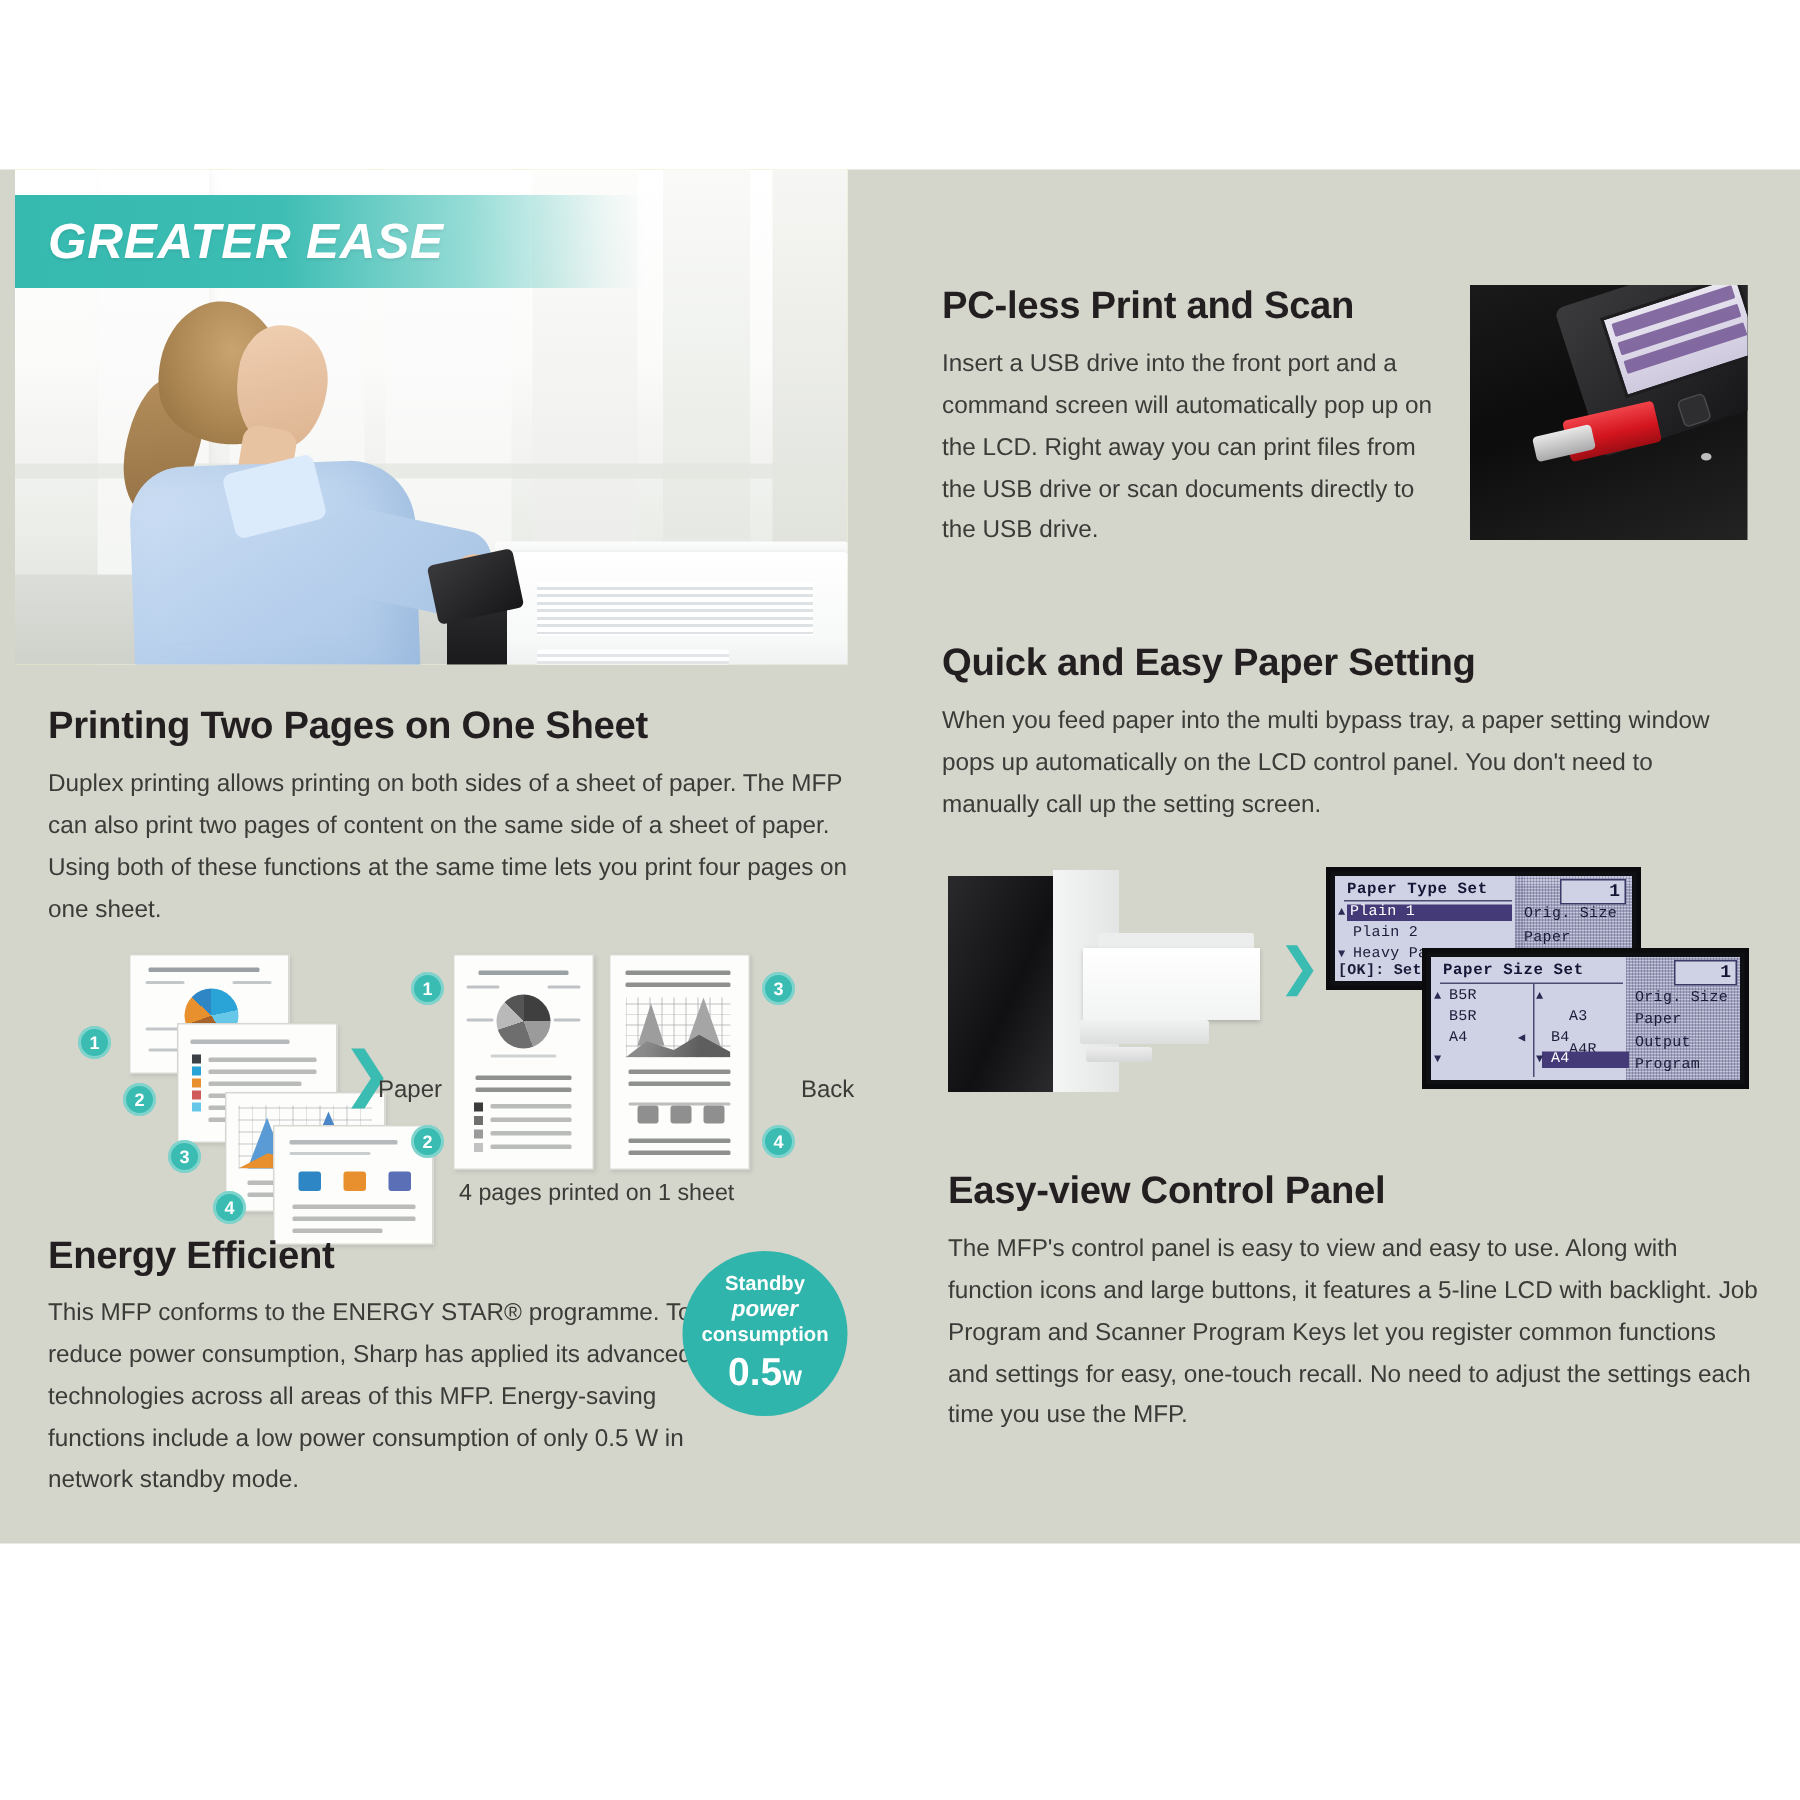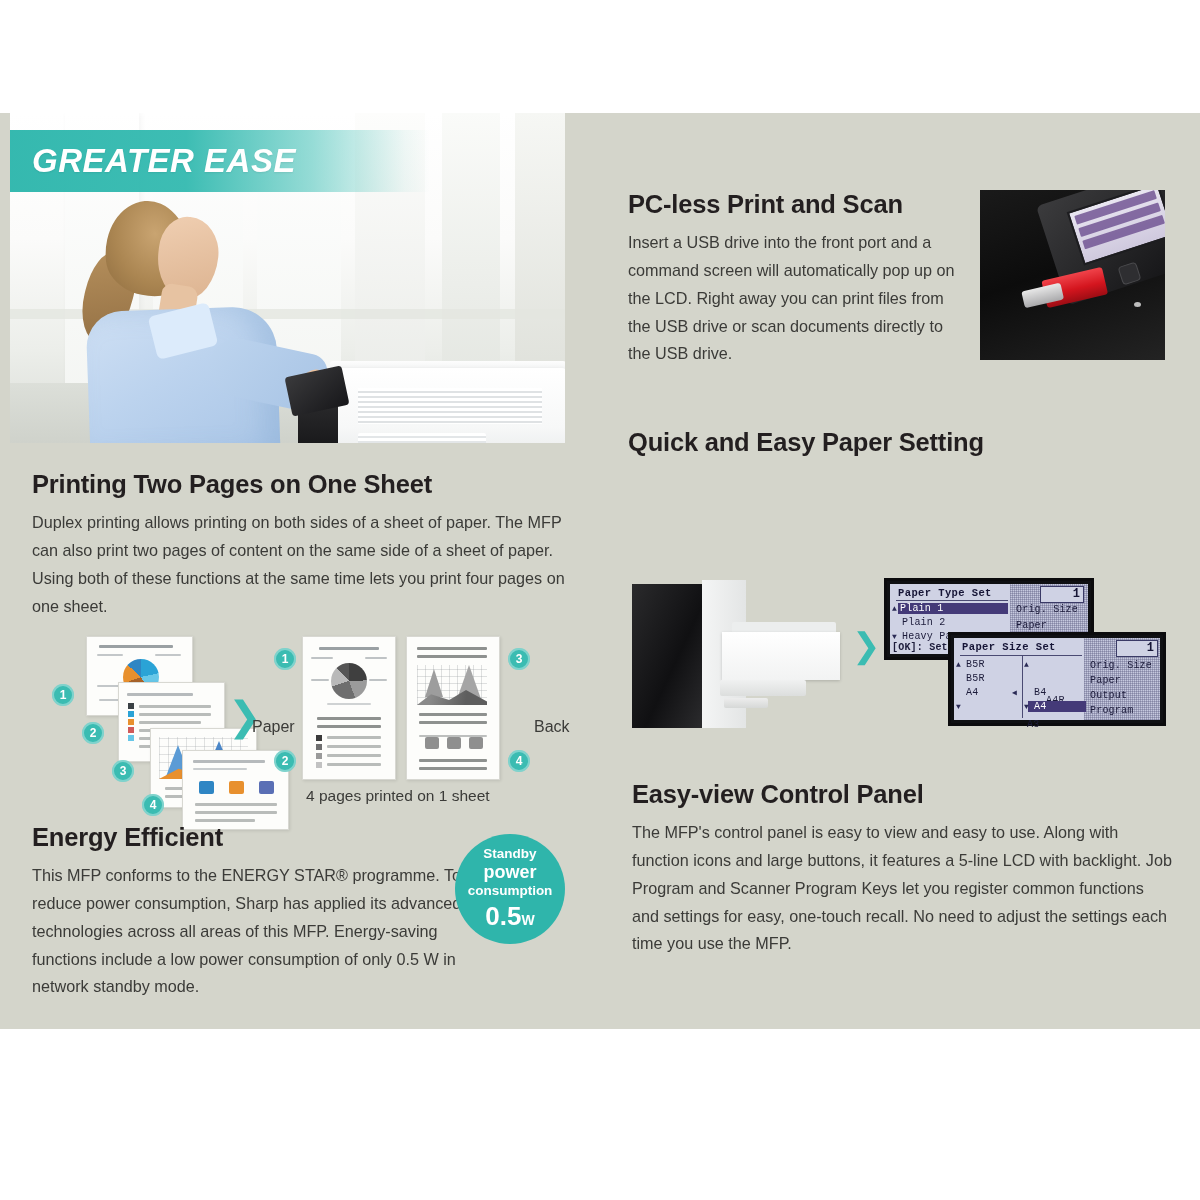--- a/index.html
+++ b/index.html
@@ -103,21 +103,21 @@
   .left-energy{position:absolute;left:32px;top:823px;width:548px;}
   .energy-body{width:468px;}
 
   
   .badge{
     position:absolute;left:455px;top:834px;width:110px;height:110px;border-radius:50%;
     background:#2fb5ab;color:#ffffff;display:flex;flex-direction:column;
     align-items:center;justify-content:center;text-align:center;line-height:1.18;
   }
   .badge .b1{font-size:13.5px;font-weight:700;}
-  .badge .b2{font-size:18px;font-weight:700;}
+  .badge .b2{font-size:15px;font-weight:700;font-style:italic;}
   .badge .b3{font-size:13.5px;font-weight:700;}
   .badge .b4{font-size:26px;font-weight:700;margin-top:2px;}
   .badge .b4 small{font-size:14px;font-weight:700;}
 
   
   .duplex{position:absolute;left:30px;top:632px;width:545px;height:180px;}
   .num{
     position:absolute;width:22px;height:22px;border-radius:50%;
     background:#3bbcb2;color:#ffffff;font-size:12px;font-weight:700;
     display:flex;align-items:center;justify-content:center;
@@ -380,20 +380,21 @@
     <div class="usb-btn"></div>
     <div class="usb-stick">
       <div class="red"></div>
       <div class="metal"></div>
     </div>
     <div class="usb-dot"></div>
   </div>
 
   <div class="r-sec2">
     <h2 class="sec-title">Quick and Easy Paper Setting</h2>
+    <p class="sec-body">When you feed paper into the multi bypass tray, a paper setting window pops up automatically on the LCD control panel. You don't need to manually call up the setting screen.</p>
   </div>
 
   <div class="tray-photo">
     <div class="tray-dark"></div>
     <div class="tray-white"></div>
     <div class="tray-slot"></div>
     <div class="tray-sheet"></div>
     <div class="tray-arm"></div>
     <div class="tray-arm2"></div>
   </div>
@@ -429,21 +430,21 @@
       <div class="lcd-vline" style="left:68px;top:18px;height:62px;"></div>
 
       <div class="lcd-row" style="left:12px;top:21px;">B5R</div>
       <div class="lcd-row" style="left:12px;top:35px;">B5R</div>
       <div class="lcd-row" style="left:12px;top:49px;">A4</div>
       <div class="lcd-arrow" style="left:2px;top:23px;">▲</div>
       <div class="lcd-arrow" style="left:2px;top:65px;">▼</div>
       <div class="lcd-arrow" style="left:58px;top:51px;">◀</div>
 
       <div class="lcd-row" style="left:92px;top:21px;margin-top:36px;">A4R</div>
-      <div class="lcd-row" style="left:73px;top:35px;margin-top:46px;">A3</div>
+      <div class="lcd-row" style="left:92px;top:35px;">A3</div>
       <div class="lcd-row" style="left:80px;top:49px;">B4</div>
       <div class="lcd-row sel" style="left:74px;top:63px;width:52px;padding-left:6px;">A4</div>
       <div class="lcd-arrow" style="left:70px;top:23px;">▲</div>
       <div class="lcd-arrow" style="left:70px;top:65px;">▼</div>
 
       <div class="lcd-row" style="left:136px;top:22px;">Orig. Size</div>
       <div class="lcd-row" style="left:136px;top:37px;">Paper</div>
       <div class="lcd-row" style="left:136px;top:52px;">Output</div>
       <div class="lcd-row" style="left:136px;top:67px;">Program</div>
     </div>

